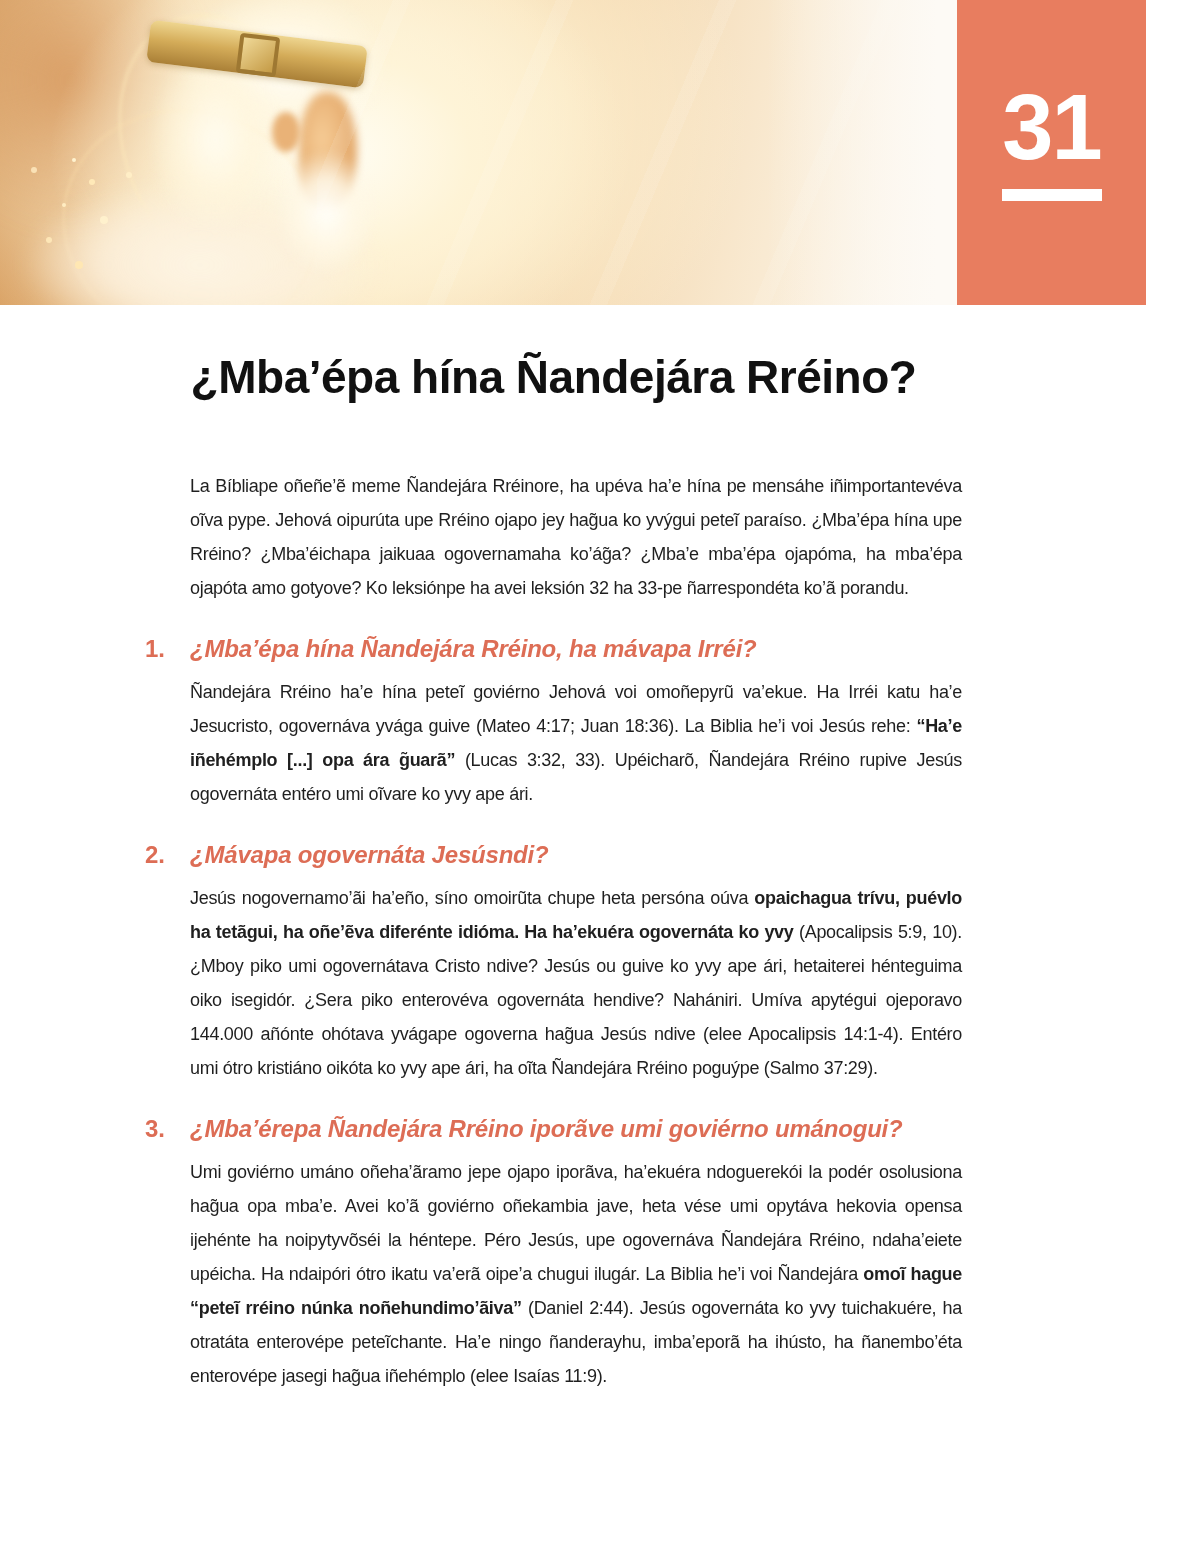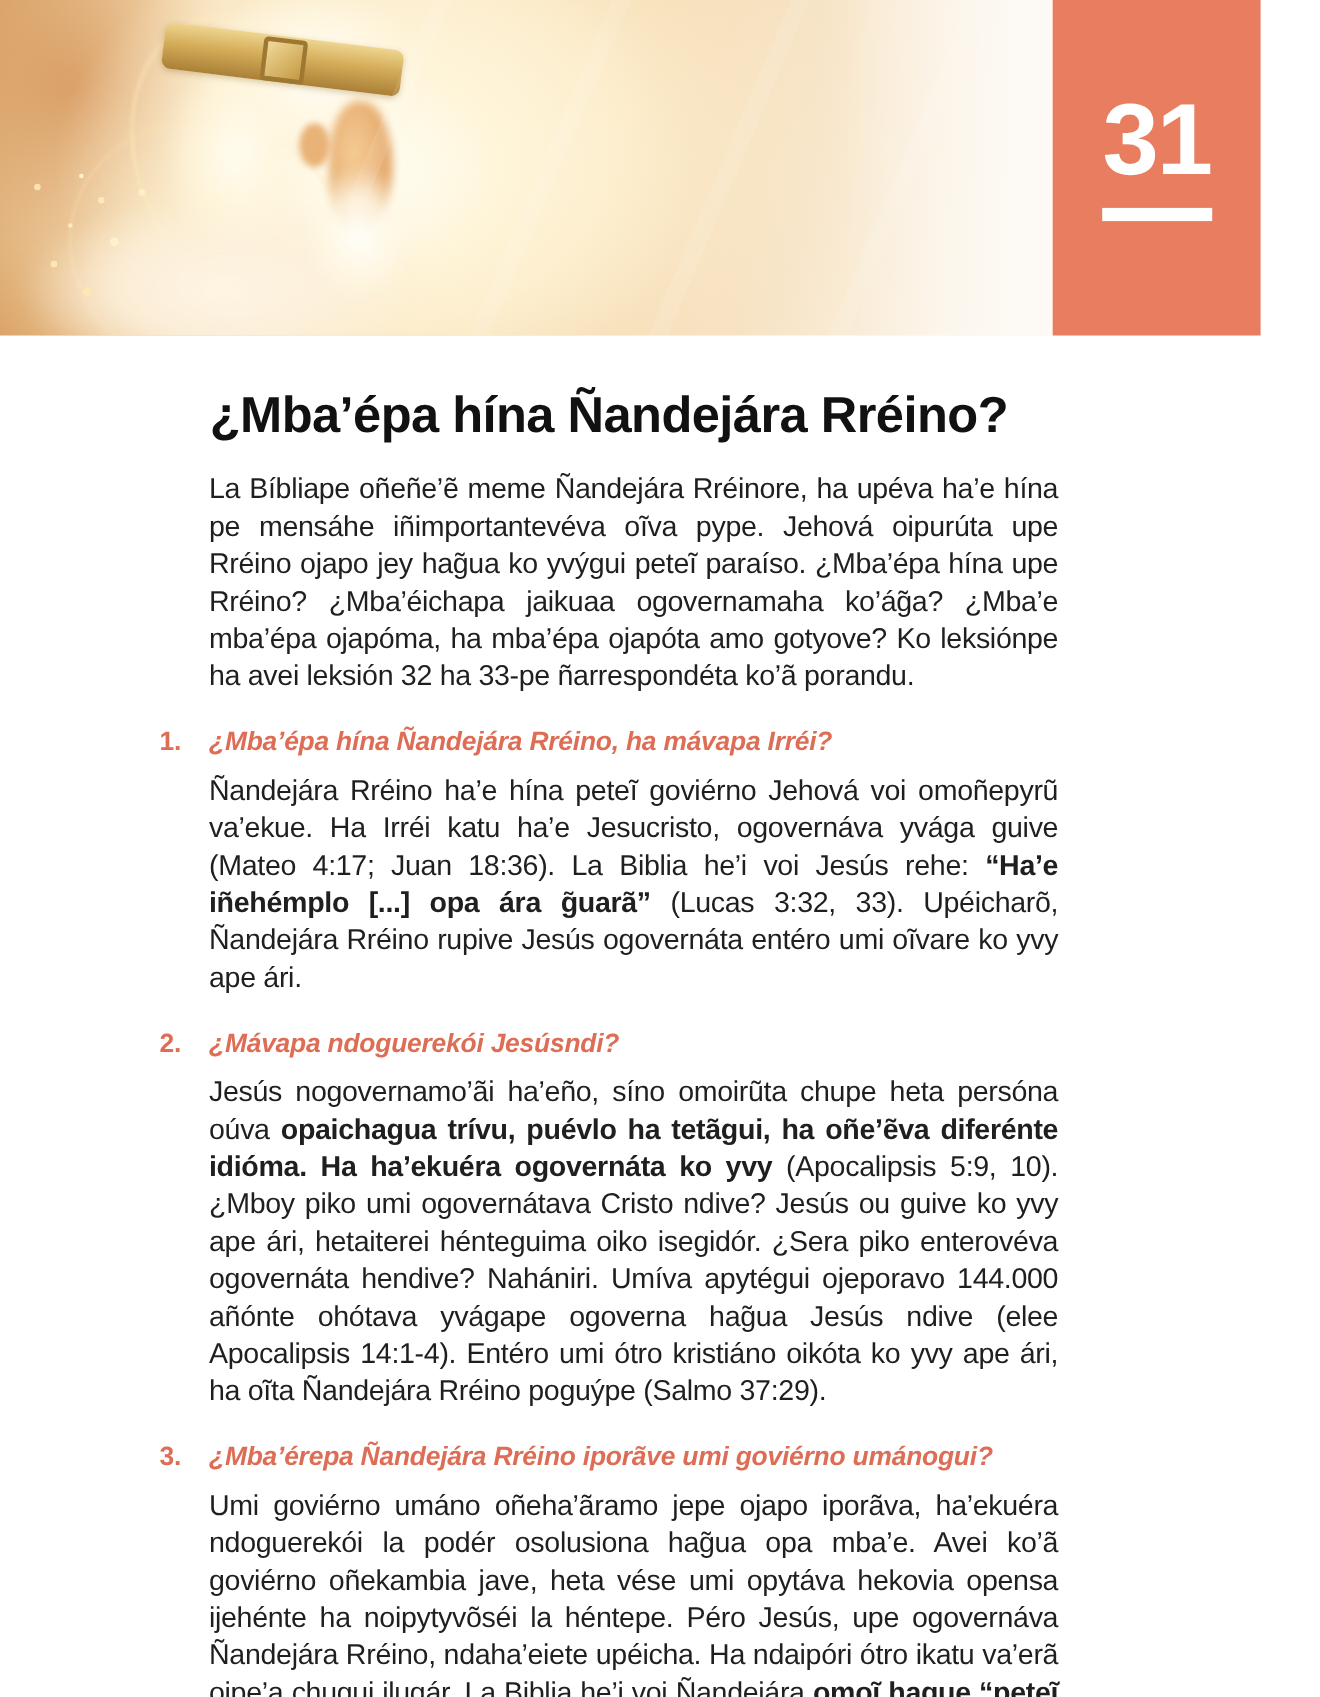--- a/index.html
+++ b/index.html
@@ -67,28 +67,28 @@
   }
   .lesson-number{
     color:#ffffff;font-size:92px;font-weight:700;letter-spacing:-2px;line-height:1;
     margin-top:-24px;
   }
   .lesson-underline{width:100px;height:12px;background:#ffffff;margin-top:16px;}
 
   
   .content{position:absolute;left:145px;top:305px;width:817px;}
   .title{
-    margin:47px 0 24px 0;
+    margin:47px 0 66px 0;
     text-align:center;
     font-size:46px;font-weight:700;line-height:1.1;letter-spacing:-0.5px;
     color:#111111;
   }
   .body-p{
     margin:0 0 0 45px;
-    font-size:26px;line-height:34px;letter-spacing:-0.3px;
+    font-size:18px;line-height:34px;letter-spacing:-0.3px;
     text-align:justify;
     color:var(--body-text);
   }
   .body-p b{font-weight:700;}
   .sec-h{
     display:flex;align-items:baseline;
     margin:30px 0 12px 0;
     font-size:24px;font-weight:700;letter-spacing:-0.2px;
     color:var(--heading);
   }
@@ -133,21 +133,21 @@
       <h2 class="sec-h">
         <span class="sec-num">1.</span>
         <span class="sec-title">¿Mba’épa hína Ñandejára Rréino, ha mávapa Irréi?</span>
       </h2>
       <p class="body-p"><span>Ñandejára Rréino ha’e hína peteĩ goviérno Jehová voi omoñepyrũ va’ekue. Ha Irréi katu ha’e Jesucristo, ogovernáva yvága guive (Mateo 4:17; Juan 18:36). La Biblia he’i voi Jesús rehe: </span><b>“Ha’e iñehémplo [...] opa ára g̃uarã”</b><span> (Lucas 3:32, 33). Upéicharõ, Ñandejára Rréino rupive Jesús ogovernáta entéro umi oĩvare ko yvy ape ári.</span></p>
     </section>
 
     <section>
       <h2 class="sec-h">
         <span class="sec-num">2.</span>
-        <span class="sec-title">¿Mávapa ndoguerekói Jesúsndi?</span>
+        <span class="sec-title">¿Mávapa ogovernáta Jesúsndi?</span>
       </h2>
       <p class="body-p"><span>Jesús nogovernamo’ãi ha’eño, síno omoirũta chupe heta persóna oúva </span><b>opaichagua trívu, puévlo ha tetãgui, ha oñe’ẽva diferénte idióma. Ha ha’ekuéra ogovernáta ko yvy</b><span> (Apocalipsis 5:9, 10). ¿Mboy piko umi ogovernátava Cristo ndive? Jesús ou guive ko yvy ape ári, hetaiterei hénteguima oiko isegidór. ¿Sera piko enterovéva ogovernáta hendive? Nahániri. Umíva apytégui ojeporavo 144.000 añónte ohótava yvágape ogoverna hag̃ua Jesús ndive (elee Apocalipsis 14:1-4). Entéro umi ótro kristiáno oikóta ko yvy ape ári, ha oĩta Ñandejára Rréino poguýpe (Salmo 37:29).</span></p>
     </section>
 
     <section>
       <h2 class="sec-h">
         <span class="sec-num">3.</span>
         <span class="sec-title">¿Mba’érepa Ñandejára Rréino iporãve umi goviérno umánogui?</span>
       </h2>
       <p class="body-p"><span>Umi goviérno umáno oñeha’ãramo jepe ojapo iporãva, ha’ekuéra ndoguerekói la podér osolusiona hag̃ua opa mba’e. Avei ko’ã goviérno oñekambia jave, heta vése umi opytáva hekovia opensa ijehénte ha noipytyvõséi la héntepe. Péro Jesús, upe ogovernáva Ñandejára Rréino, ndaha’eiete upéicha. Ha ndaipóri ótro ikatu va’erã oipe’a chugui ilugár. La Biblia he’i voi Ñandejára </span><b>omoĩ hague “peteĩ rréino núnka noñehundimo’ãiva”</b><span> (Daniel 2:44). Jesús ogovernáta ko yvy tuichakuére, ha otratáta enterovépe peteĩchante. Ha’e ningo ñanderayhu, imba’eporã ha ihústo, ha ñanembo’éta enterovépe jasegi hag̃ua iñehémplo (elee Isaías 11:9).</span></p>

